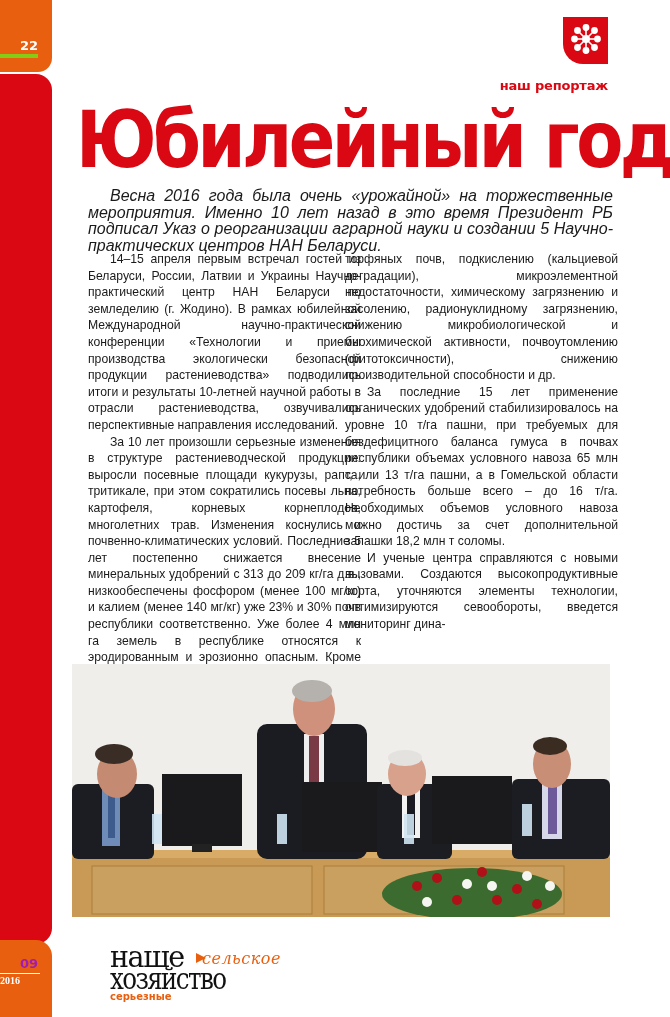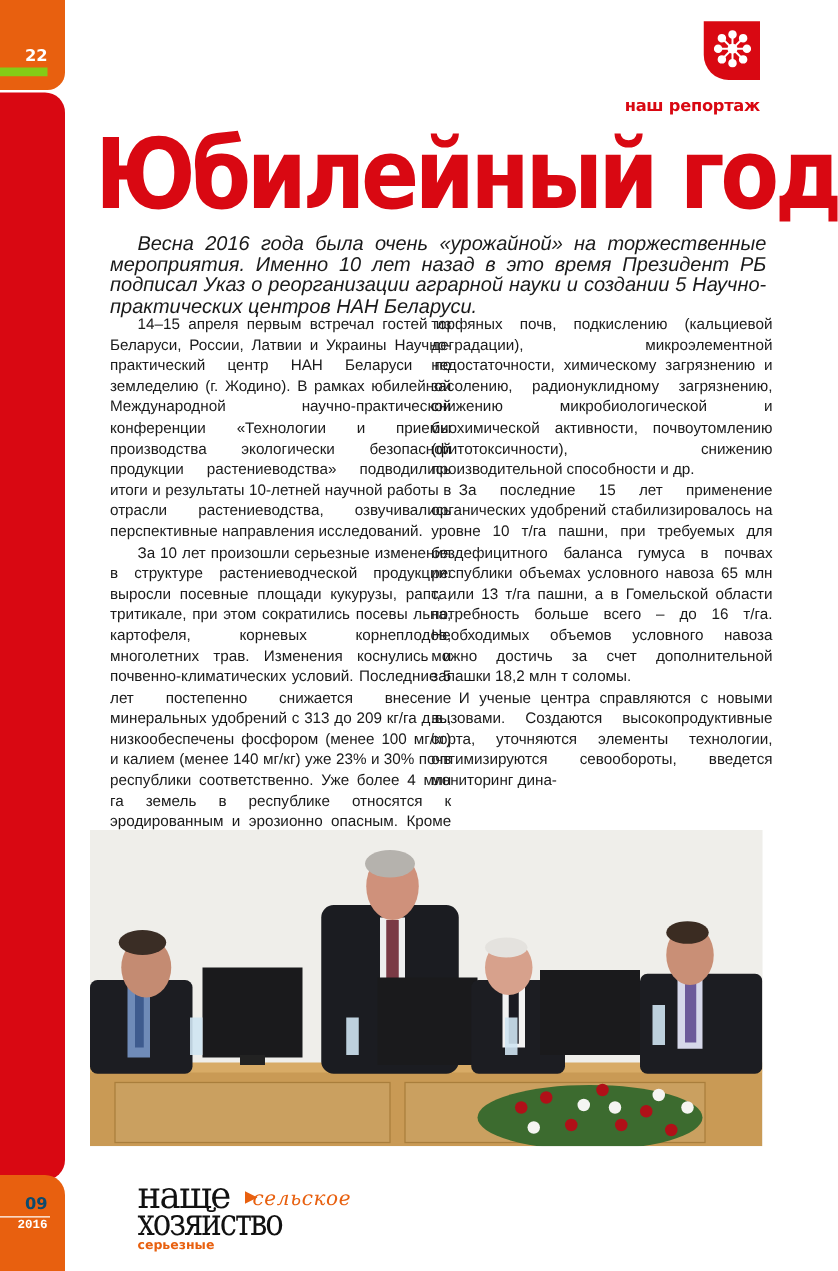--- a/index.html
+++ b/index.html
@@ -19,32 +19,32 @@
     background: #d90812; border-top-right-radius: 16px; border-bottom-right-radius: 16px;
   }
   .side-bot {
     position: absolute; left: 0; top: 940px; width: 52px; height: 77px;
     background: #e8600f; border-top-right-radius: 16px;
   }
   .page-num {
     position: absolute; left: 0; top: 38px; width: 38px; text-align: right;
     color: #fff; font-weight: bold; font-size: 13px;
     font-family: "DejaVu Sans", sans-serif;
-    border-bottom: 7px solid #84cc16; padding-bottom: 1px; z-index: 2;
+    border-bottom: 4px solid #84cc16; padding-bottom: 1px; z-index: 2;
   }
   .issue-num {
     position: absolute; left: 0; top: 956px; width: 38px; text-align: right;
-    color: #0c4a6e; font-weight: bold; font-size: 13px; z-index: 2;
+    color: #a21caf; font-weight: bold; font-size: 13px; z-index: 2;
     font-family: "DejaVu Sans", sans-serif;
   }
   .issue-line { position: absolute; left: 0; top: 973px; width: 40px; height: 1px; background: #fff; z-index: 2; }
   .issue-year {
-    position: absolute; left: 0; top: 975px; width: 38px; text-align: right;
+    position: absolute; left: 0; top: 975px; width: 38px; text-align: left;
     color: #fff; font-weight: bold; font-size: 10px; z-index: 2;
-    font-family: Liberation Mono, monospace;
+    font-family: Liberation Serif, serif;
   }
   
   .badge {
     position: absolute; left: 563px; top: 17px; width: 45px; height: 47px;
     background: #d90812; border-bottom-left-radius: 20px;
   }
   .badge svg { position: absolute; left: 8px; top: 7px; }
   .section-label {
     position: absolute; right: 62px; top: 78px; color: #d90812;
     font-weight: bold; font-size: 13px; font-family: "DejaVu Sans", sans-serif;

